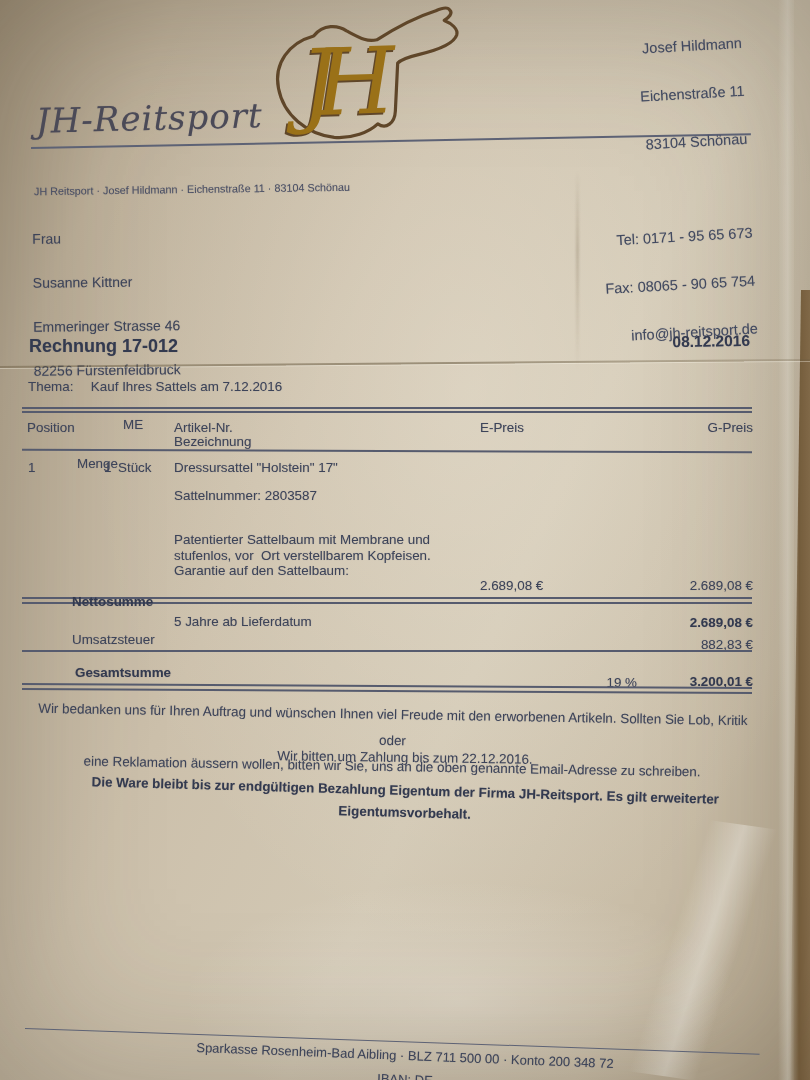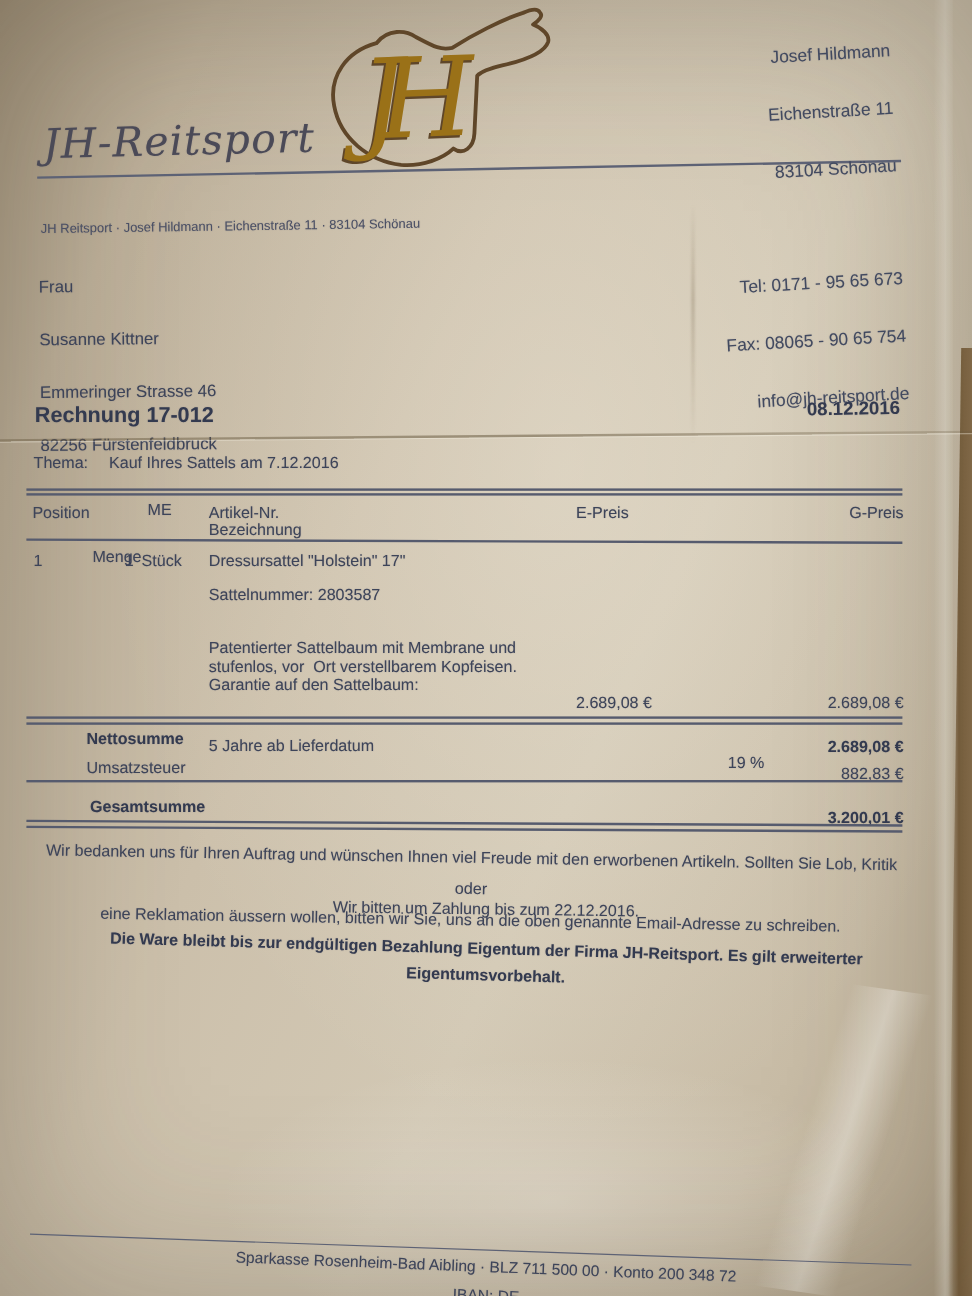--- a/index.html
+++ b/index.html
@@ -112,24 +112,24 @@
   <div class="abs txt cell" style="left:174px;top:548px;">stufenlos, vor  Ort verstellbarem Kopfeisen.</div>
   <div class="abs txt cell" style="left:174px;top:532px;">Patentierter Sattelbaum mit Membrane und</div>
   <div class="abs txt cell" style="left:174px;top:563px;">Garantie auf den Sattelbaum:</div>
   <div class="abs txt cell" style="left:174px;top:578px;margin-top:36px;">5 Jahre ab Lieferdatum</div>
   <div class="abs txt cell colE" style="top:578px;">2.689,08 €</div>
   <div class="abs txt cell colG" style="top:578px;">2.689,08 €</div>
 
   <div class="abs rule" style="left:22px;top:597px;width:730px;"></div>
   <div class="abs rule" style="left:22px;top:602px;width:730px;"></div>
 
-  <div class="abs txt cell b" style="left:72px;top:608px;">Nettosumme</div>
+  <div class="abs txt cell b" style="left:72px;top:594px;">Nettosumme</div>
   <div class="abs txt cell b colG" style="top:615px;">2.689,08 €</div>
   <div class="abs txt cell" style="left:72px;top:632px;">Umsatzsteuer</div>
-  <div class="abs txt cell r" style="left:500px;top:628px;width:137px;">19 %</div>
+  <div class="abs txt cell r" style="left:500px;top:675px;width:137px;">19 %</div>
   <div class="abs txt cell colG" style="top:637px;">882,83 €</div>
 
   <div class="abs rule" style="left:22px;top:650px;width:730px;"></div>
 
   <div class="abs txt cell b" style="left:75px;top:665px;">Gesamtsumme</div>
   <div class="abs txt cell b colG" style="top:674px;">3.200,01 €</div>
 
   <div class="abs rule" style="left:22px;top:685px;width:730px;transform:rotate(0.3deg);"></div>
   <div class="abs rule" style="left:22px;top:690px;width:730px;transform:rotate(0.3deg);"></div>
 

